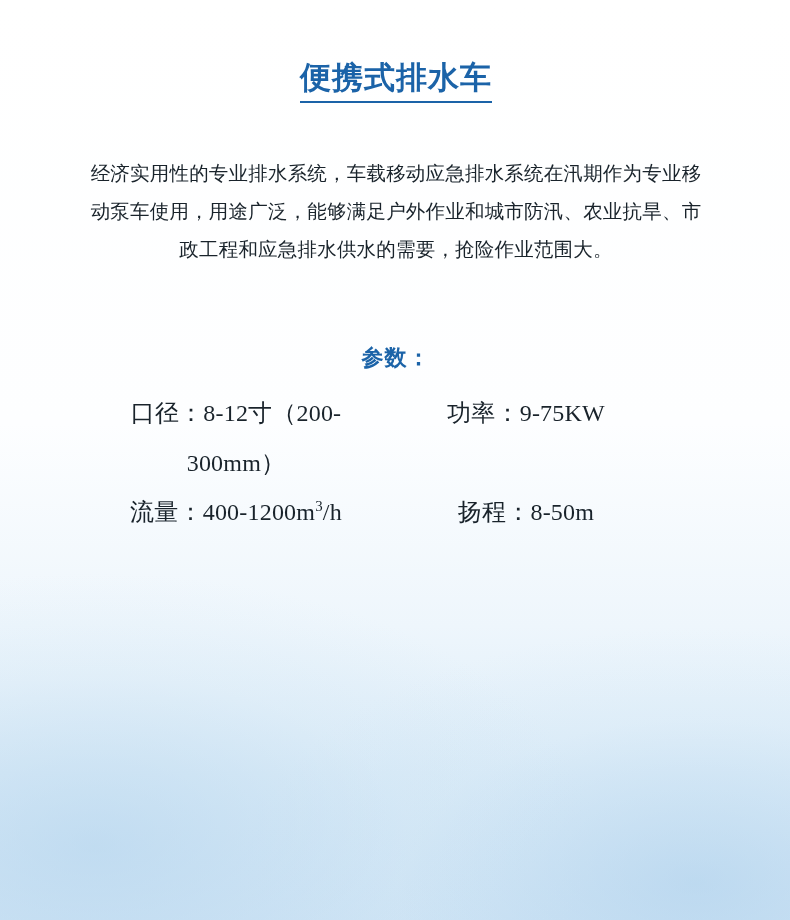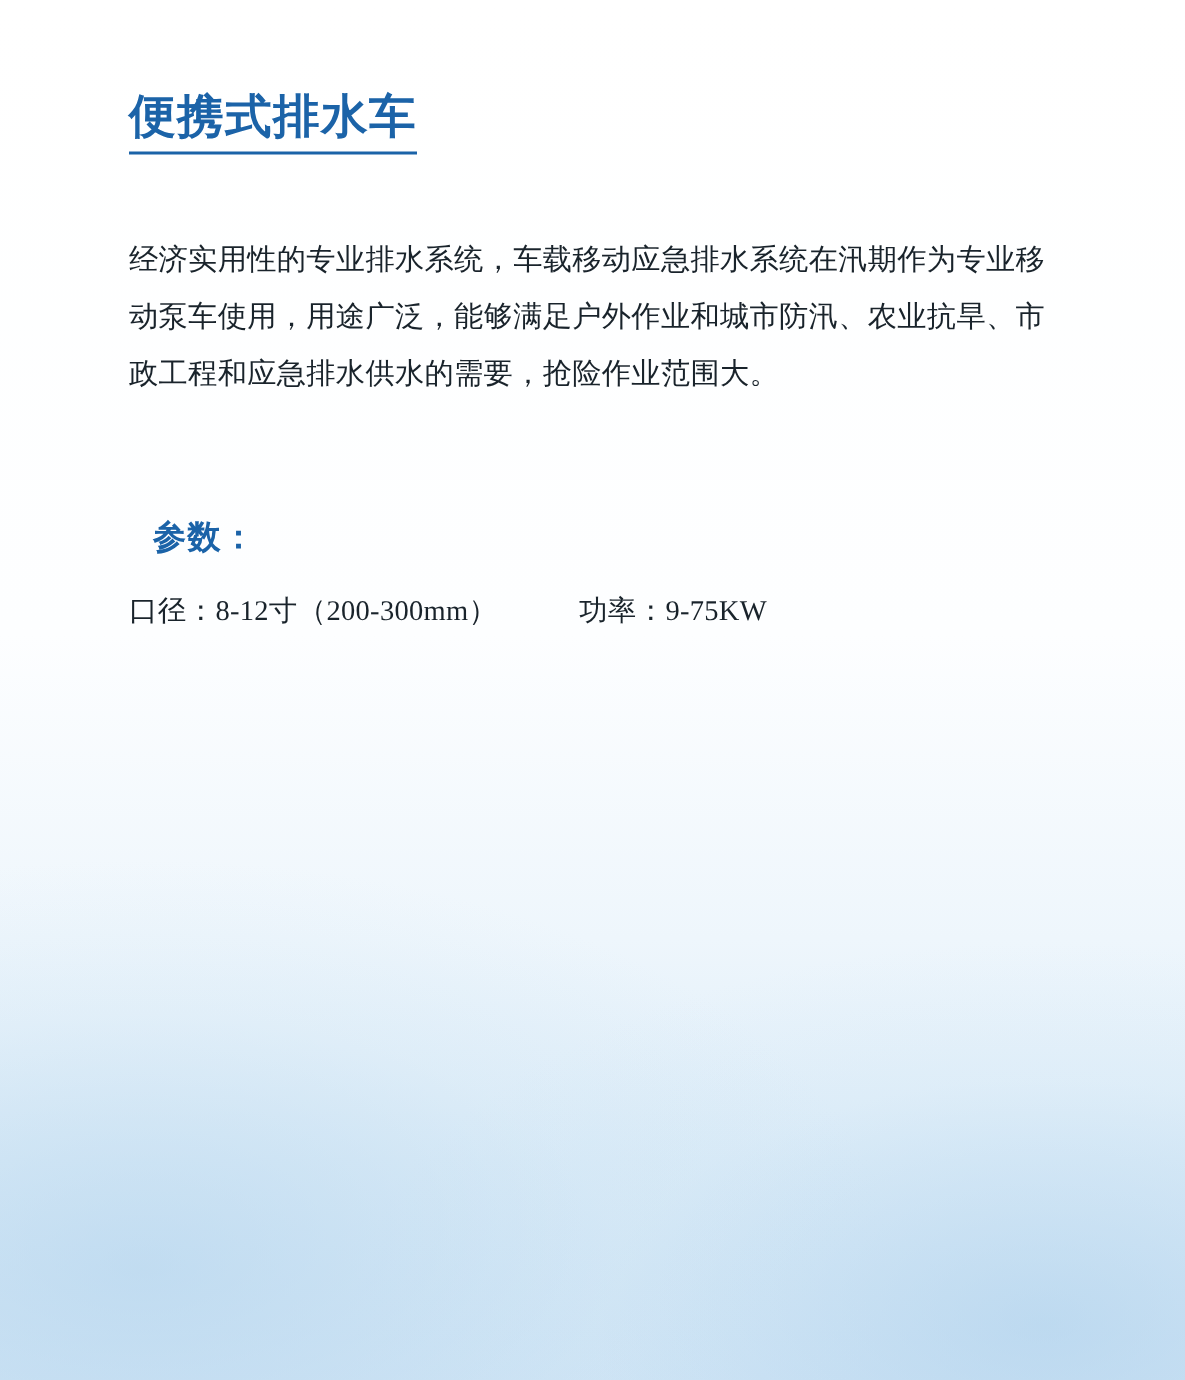--- a/index.html
+++ b/index.html
@@ -21,20 +21,21 @@
     background:
       radial-gradient(ellipse 700px 380px at 12% 92%, rgba(176,210,236,0.55) 0%, rgba(200,225,242,0.22) 45%, rgba(255,255,255,0) 72%),
       radial-gradient(ellipse 620px 340px at 88% 96%, rgba(168,205,234,0.50) 0%, rgba(205,228,244,0.20) 48%, rgba(255,255,255,0) 75%),
       linear-gradient(to bottom, #ffffff 0%, #fdfeff 46%, #eef6fc 68%, #dcecf8 84%, #cfe4f5 100%);
   }
   .content {
     position: absolute;
     left: 86px;
     top: 0;
     width: 620px;
+    text-align: center;
   }
   .title {
     margin: 0;
     padding-top: 58px;
     font-size: 31px;
     font-weight: bold;
     color: #1b63a8;
     letter-spacing: 1px;
     position: relative;
     display: inline-block;
@@ -69,21 +70,21 @@
     font-weight: bold;
     color: #1b63a8;
     letter-spacing: 1px;
   }
   .spec-table {
     margin-top: 16px;
     width: 580px;
     border-collapse: collapse;
   }
   .spec-table td {
-    font-size: 19px;
+    font-size: 24px;
     color: #19232b;
     line-height: 2.05;
     vertical-align: top;
     padding: 0;
     letter-spacing: 0.2px;
   }
   .spec-table td.col-left { width: 300px; }
   .spec-table td.col-right { width: 280px; }
 </style>
 </head>
@@ -102,17 +103,21 @@
 
 
     <h2 class="section-head">参数：</h2>
 
     <table class="spec-table">
       <tbody>
         <tr>
           <td class="col-left">口径：8-12寸（200-300mm）</td>
           <td class="col-right">功率：9-75KW</td>
         </tr>
+        <tr>
+          <td class="col-left"><span>流量：400-1200m</span><sup>3</sup><span>/h</span></td>
+          <td class="col-right">扬程：8-50m</td>
+        </tr>
       </tbody>
     </table>
 
   </div>
 </div>
 
 </body></html>

